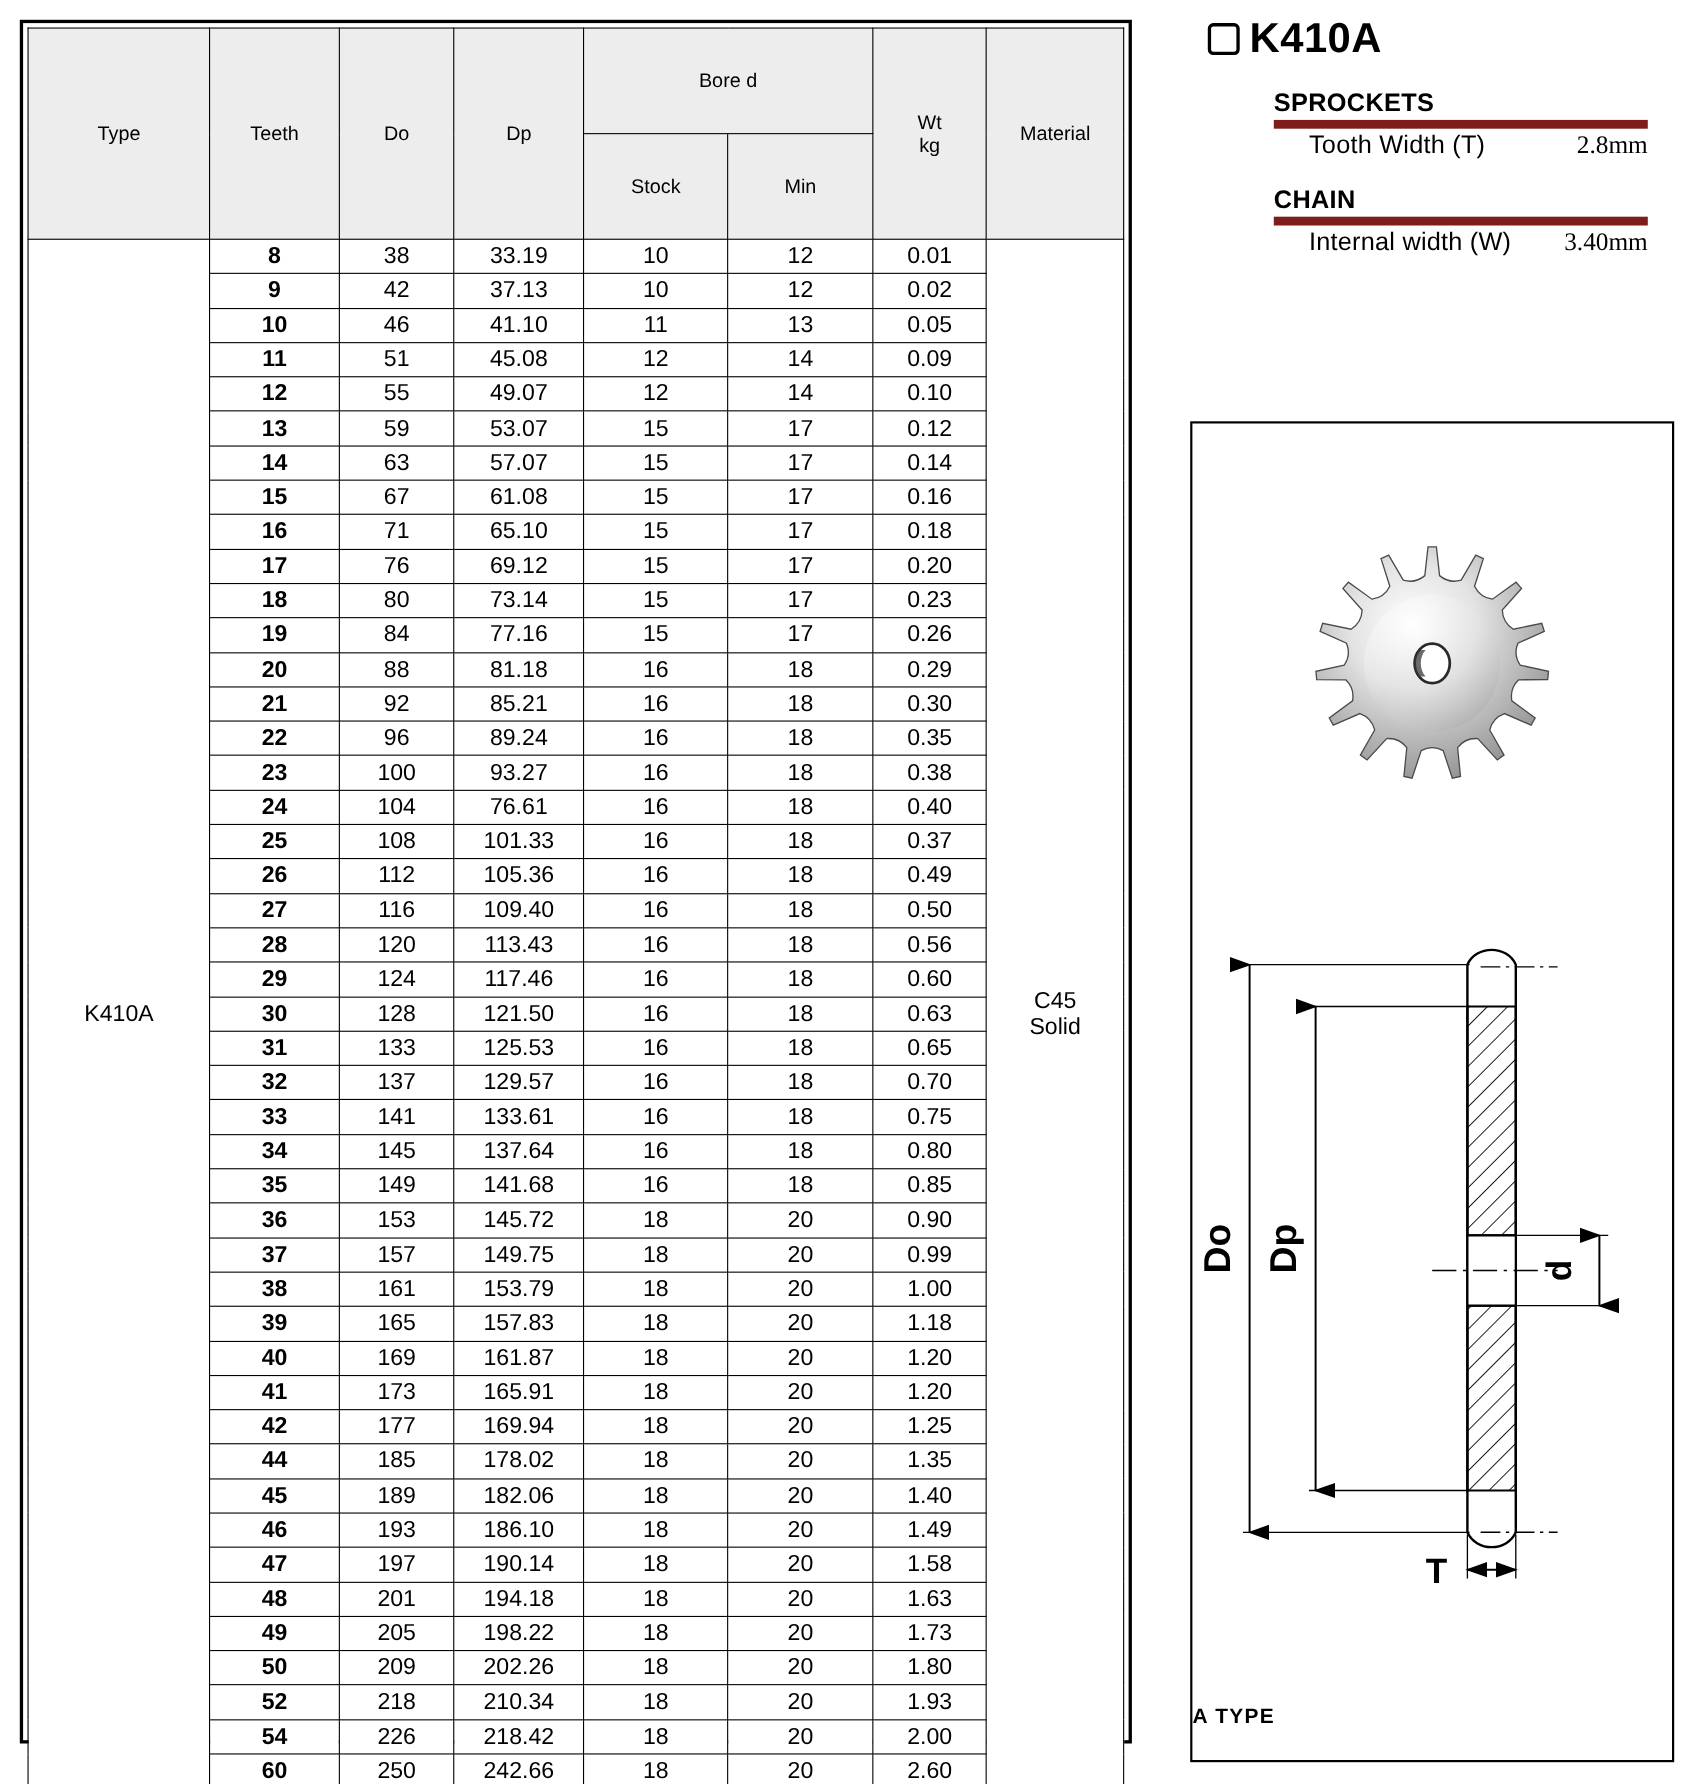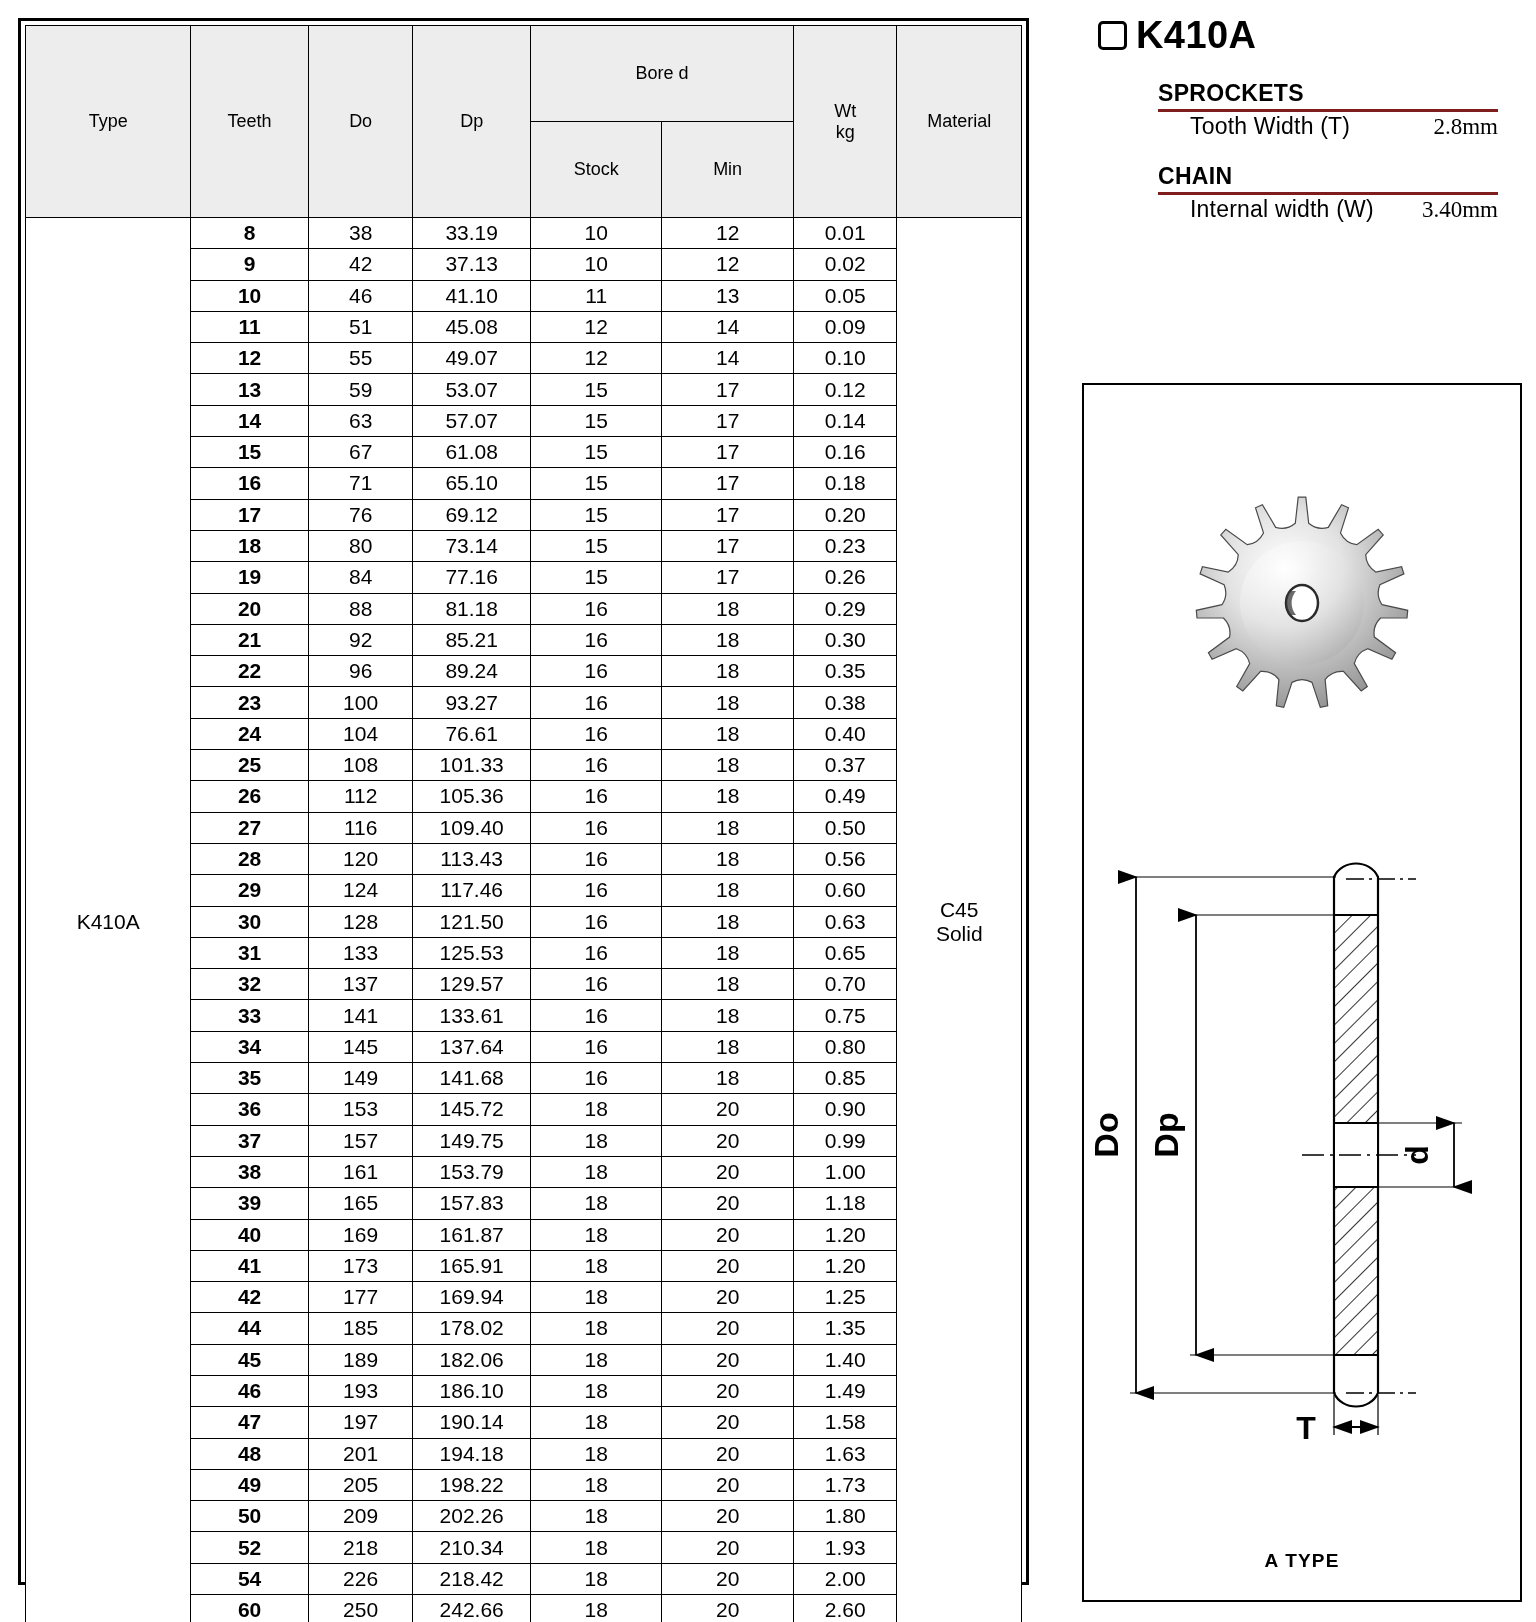--- a/index.html
+++ b/index.html
@@ -101,21 +101,21 @@
   .specs {
     position: absolute;
     left: 96px; top: 80px;
     width: 340px;
   }
   .spec-head {
     font-size: 23px;
     font-weight: bold;
     letter-spacing: 0.3px;
     padding-bottom: 2px;
-    border-bottom: 3px solid #7f1d1d;
+    border-bottom: 8px solid #7f1d1d;
   }
   .spec-line {
     display: flex;
     justify-content: space-between;
     align-items: baseline;
     font-size: 23px;
     line-height: 1.28;
     white-space: nowrap;
     margin-left: 32px;
   }
@@ -139,21 +139,21 @@
   }
   .draw-wrap {
     position: absolute;
     left: 0; top: 430px;
     width: 100%; height: 640px;
   }
   .atype {
     position: absolute;
     left: 0; right: 0;
     bottom: 28px;
-    text-align: center;
+    text-align: left;
     font-size: 19px;
     font-weight: bold;
     letter-spacing: 1.2px;
   }
 </style>
 </head>
 <body>
 
 <div class="page">
 

